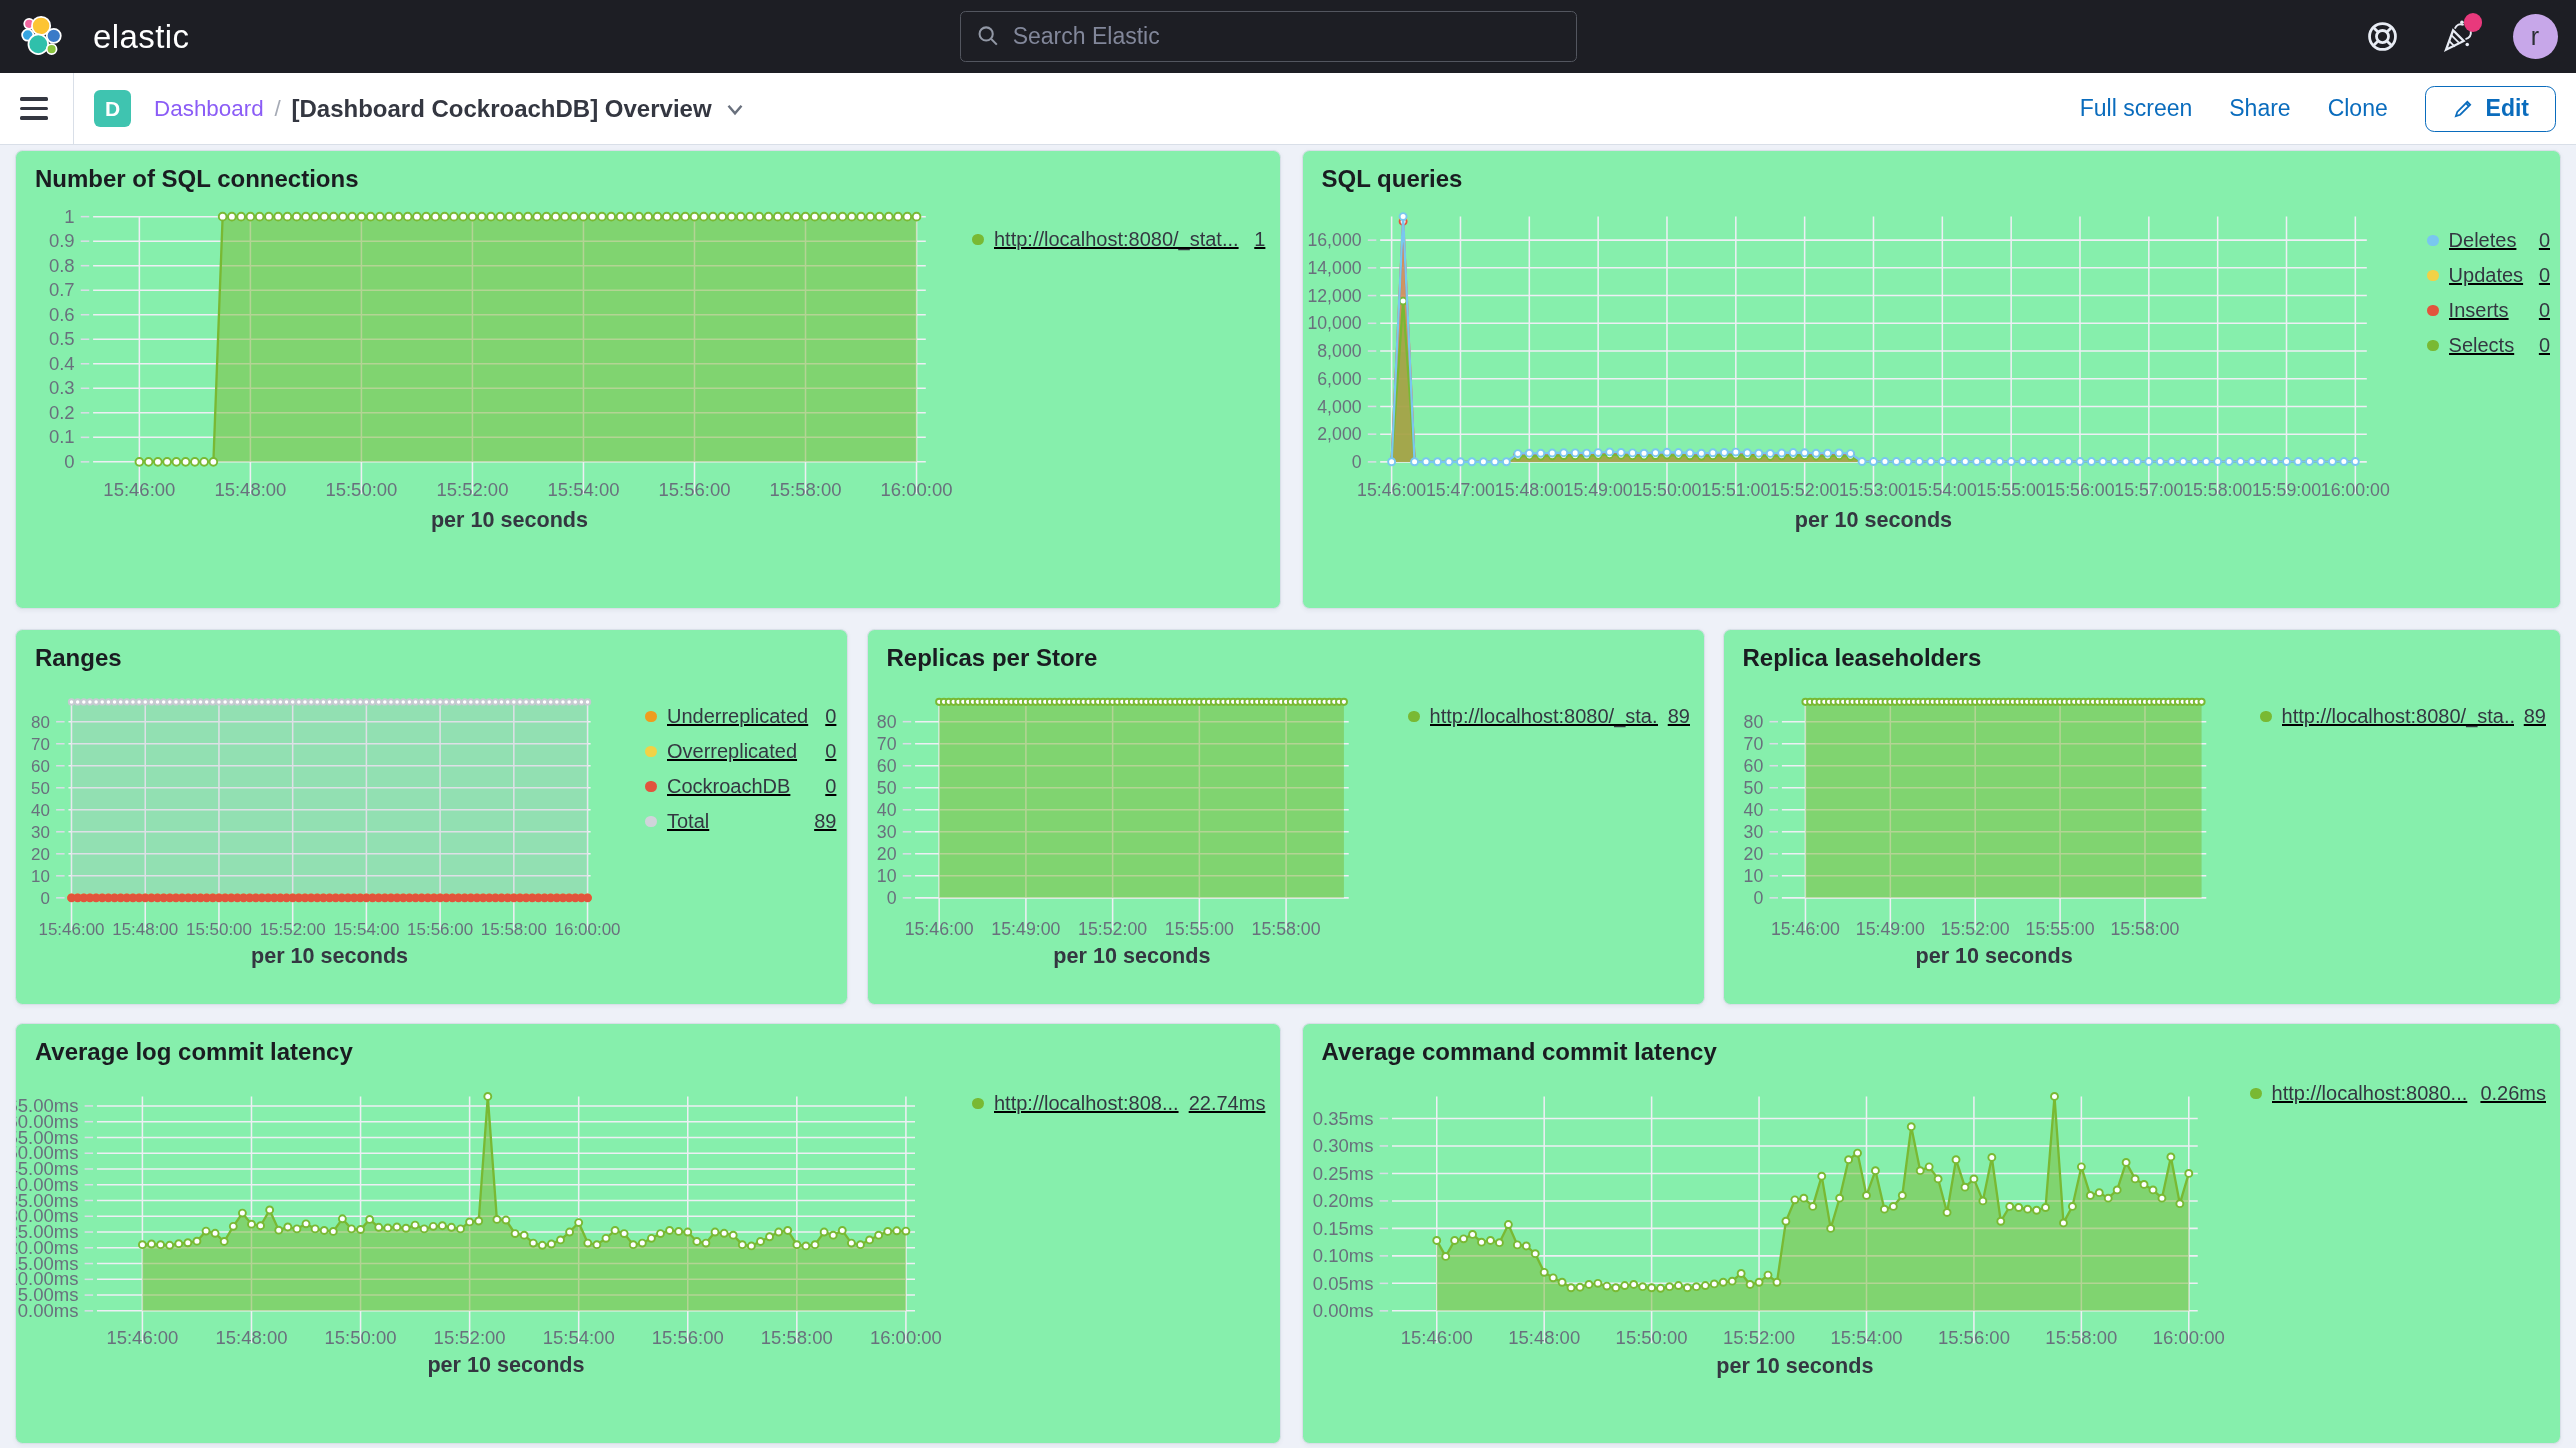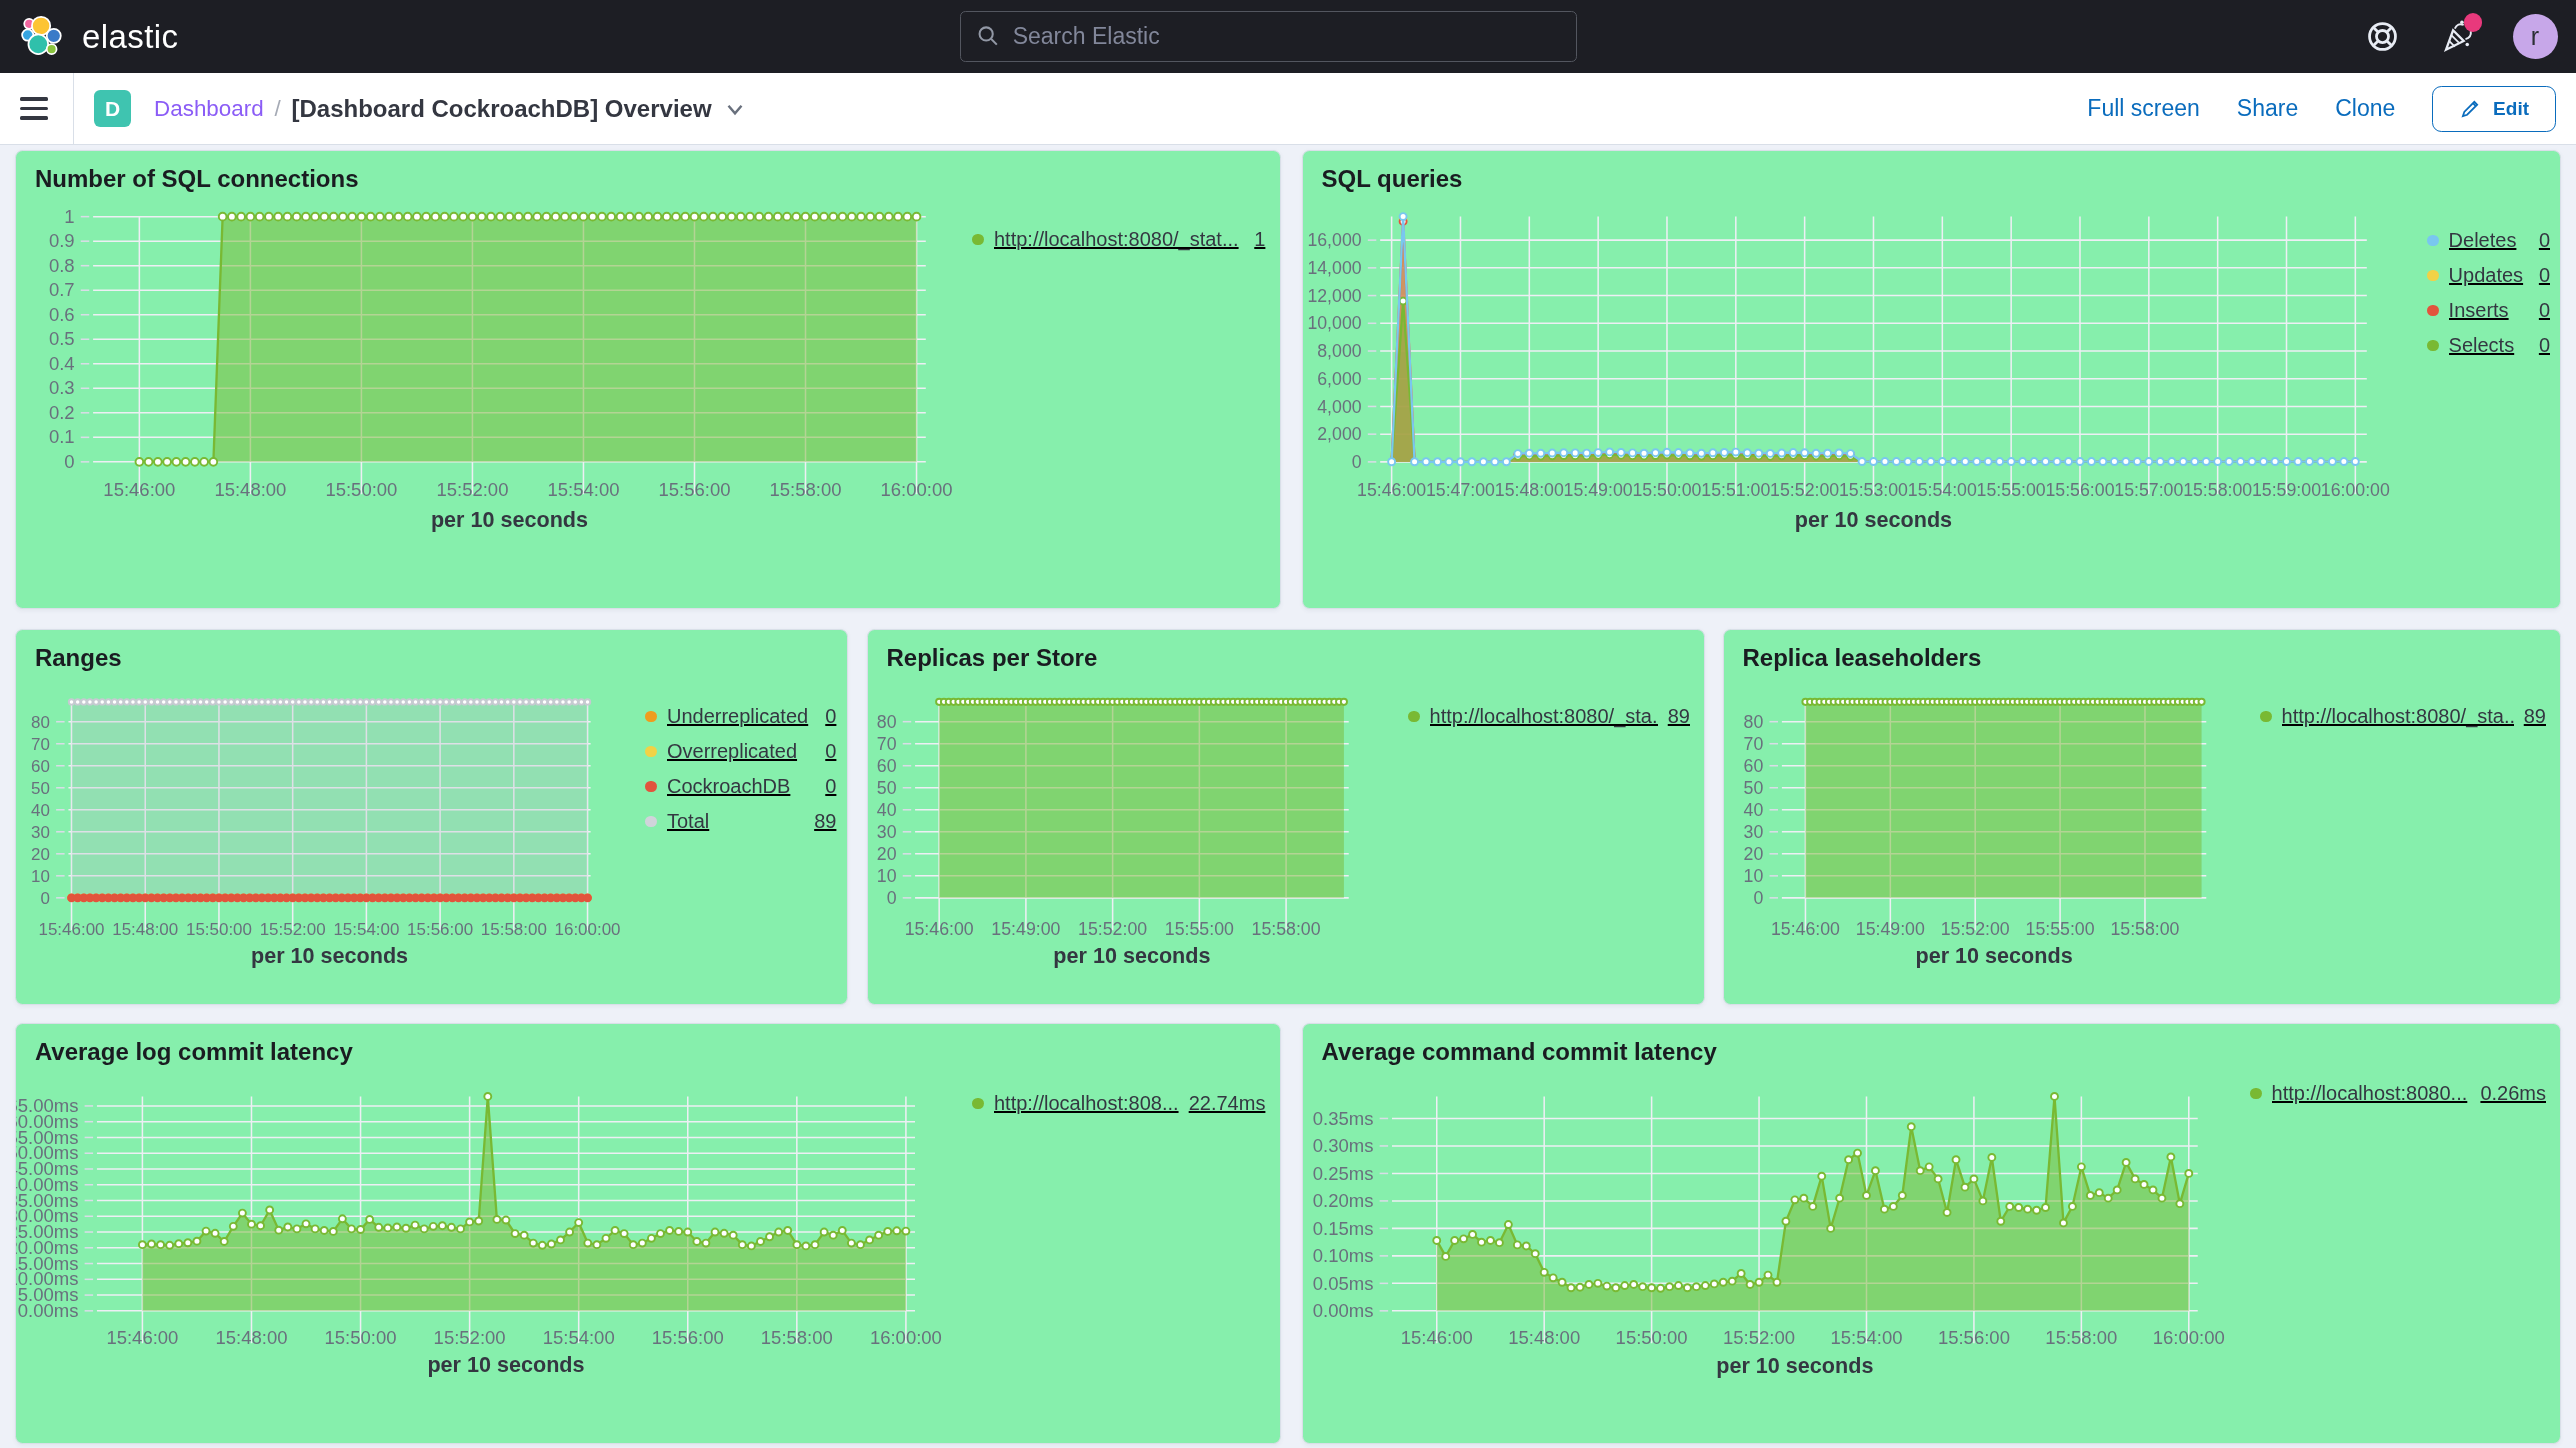--- a/index.html
+++ b/index.html
@@ -2,21 +2,21 @@
 <html style="font-size:12.3px"><head>
 <meta charset="utf-8">
 <style>
   * { box-sizing: border-box; margin: 0; padding: 0; }
   html,body { width: 2576px; height: 1448px; overflow: hidden;
     font-family: "Liberation Sans", sans-serif; background: #eef1f8; position: relative; }
 
   
   .hdr { position: absolute; left:0; top:0; width:2576px; height:73px; background:#1d1e24;
          display:flex; align-items:center; }
-  .brand { display:flex; align-items:center; gap:17px; margin-left:20px; }
+  .brand { display:flex; align-items:center; gap:28px; margin-left:20px; }
   .brand-word { color:#ffffff; font-size:33px; font-weight:400; letter-spacing:0.4px; }
   .searchbox { position:absolute; left:960px; top:10.8px; width:617px; height:51px;
     border:1.5px solid #53565f; border-radius:5.4px; display:flex; align-items:center;
     padding:0 15px; gap:12.3px; background:transparent; }
   .searchbox input { background:transparent; border:none; outline:none; color:#bdc2cf;
     font-size:23px; width:100%; font-family:"Liberation Sans",sans-serif; }
   .searchbox input::placeholder { color:#82879a; }
   .hdr-right { position:absolute; right:18.5px; top:0; height:73px; display:flex; align-items:center; gap:35px; }
   .icon-btn { position:relative; width:40px; height:40px; display:flex; align-items:center;
     justify-content:center; cursor:pointer; }
@@ -35,21 +35,21 @@
   .dbadge { width:37px; height:37px; border-radius:6.2px; background:#3fc4b0; color:#fff;
     display:flex; align-items:center; justify-content:center; font-size:21px; font-weight:700;
     margin-right:23px; cursor:pointer; }
   .crumb-root { color:#8b5cf6; font-size:22.4px; cursor:pointer; }
   .crumb-sep { color:#a5aab5; font-size:22.4px; margin:0 10.8px; }
   .crumb-title { color:#343741; font-size:24px; font-weight:600; cursor:pointer; }
   .crumb-chevron { margin-left:10.8px; cursor:pointer; display:inline-flex; }
   .tbar-actions { margin-left:auto; display:flex; align-items:center; gap:37px; }
   .tlink { color:#0a6cbd; font-size:23px; cursor:pointer; }
   .edit-btn { height:46px; padding:0 26px; border:1.5px solid #0a6cbd; border-radius:9.3px;
-    color:#0a6cbd; font-size:19px; font-weight:600; display:flex; align-items:center; gap:10.8px;
+    color:#0a6cbd; font-size:23px; font-weight:600; display:flex; align-items:center; gap:10.8px;
     background:#fff; cursor:pointer; }
 
   
   .panel { position:absolute; background:#86efac; border:0.8px solid #d9dfe8; border-radius:7.7px;
     box-shadow:0 1.5px 4.6px rgba(53,66,92,0.06); }
   .ptitle { position:absolute; left:18.5px; top:14px; font-size:24px; font-weight:700; color:#1a1c21;
     cursor:pointer; }
   svg.chart { position:absolute; left:0; top:0; }
   .tick { fill:#69707d; }
   .axis-title { fill:#343741; font-weight:700; font-size:28px; }

